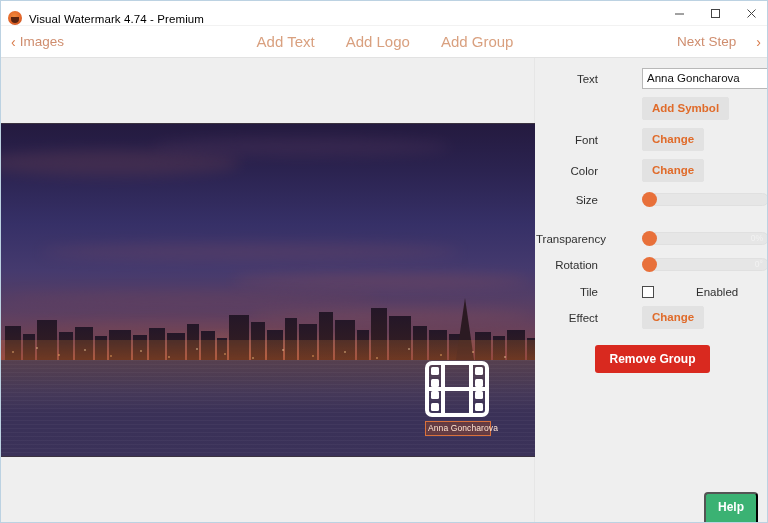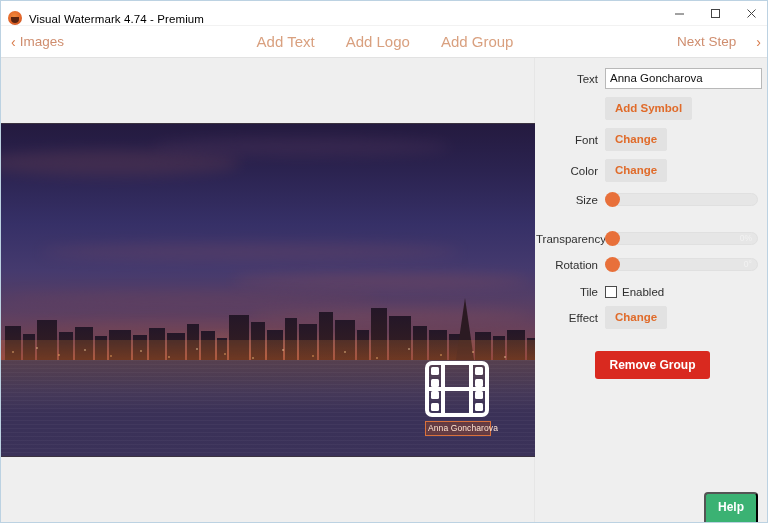--- a/index.html
+++ b/index.html
@@ -183,20 +183,21 @@
 
   
   .panel {
     position: absolute; top: 57px; left: 535px;
     width: 233px; height: 466px;
     background: #efefef;
   }
   .row {
     display: flex; align-items: center;
     margin-bottom: 8px;
+    gap: 37px;
   }
   .row .lbl {
     width: 69px; text-align: right; padding-right: 7px;
     font-size: 11.5px; color: #2f2f2f;
     flex: none;
   }
   .textfield {
     width: 157px; height: 21px;
     background: #fff; border: 1px solid #b8b8b8;
     font-size: 11.5px; color: #111;
@@ -229,21 +230,21 @@
     position: absolute; right: 6px; top: 1px;
     font-size: 8.5px; color: #f2f2f2; line-height: 13px;
   }
   .chk {
     width: 12px; height: 12px;
     border: 1px solid #4a4a4a; background: #fff;
     display: inline-block; margin-right: 5px;
     flex: none;
   }
   .chk-text { font-size: 11.5px; color: #2f2f2f; }
-  .removebar { display: flex; justify-content: center; margin-top: 22px; }
+  .removebar { display: flex; justify-content: center; margin-top: 16px; }
   .remove-btn {
     background: #d9291f;
     color: #fff; font-size: 12px; font-weight: bold;
     border: none; border-radius: 3px;
     padding: 7px 14px;
     line-height: 14px;
   }
   .help-btn {
     position: absolute; right: 9px; bottom: -2px;
     background: #3bb273; color: #fff;

